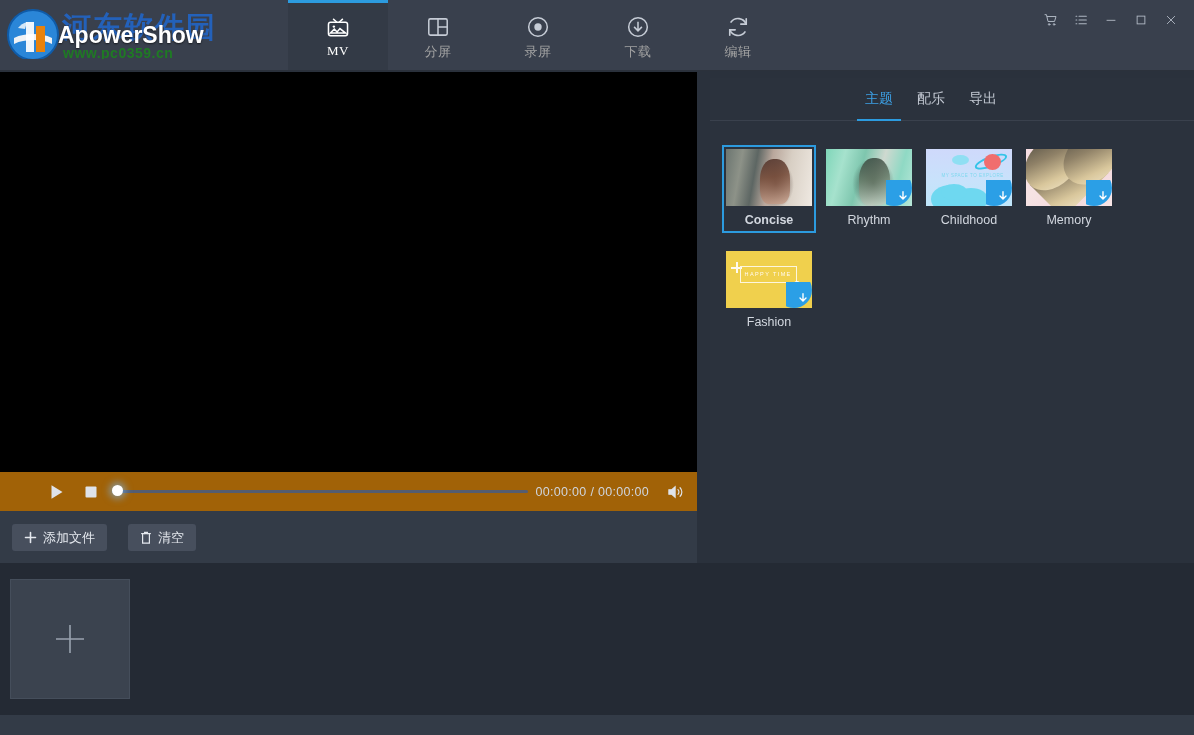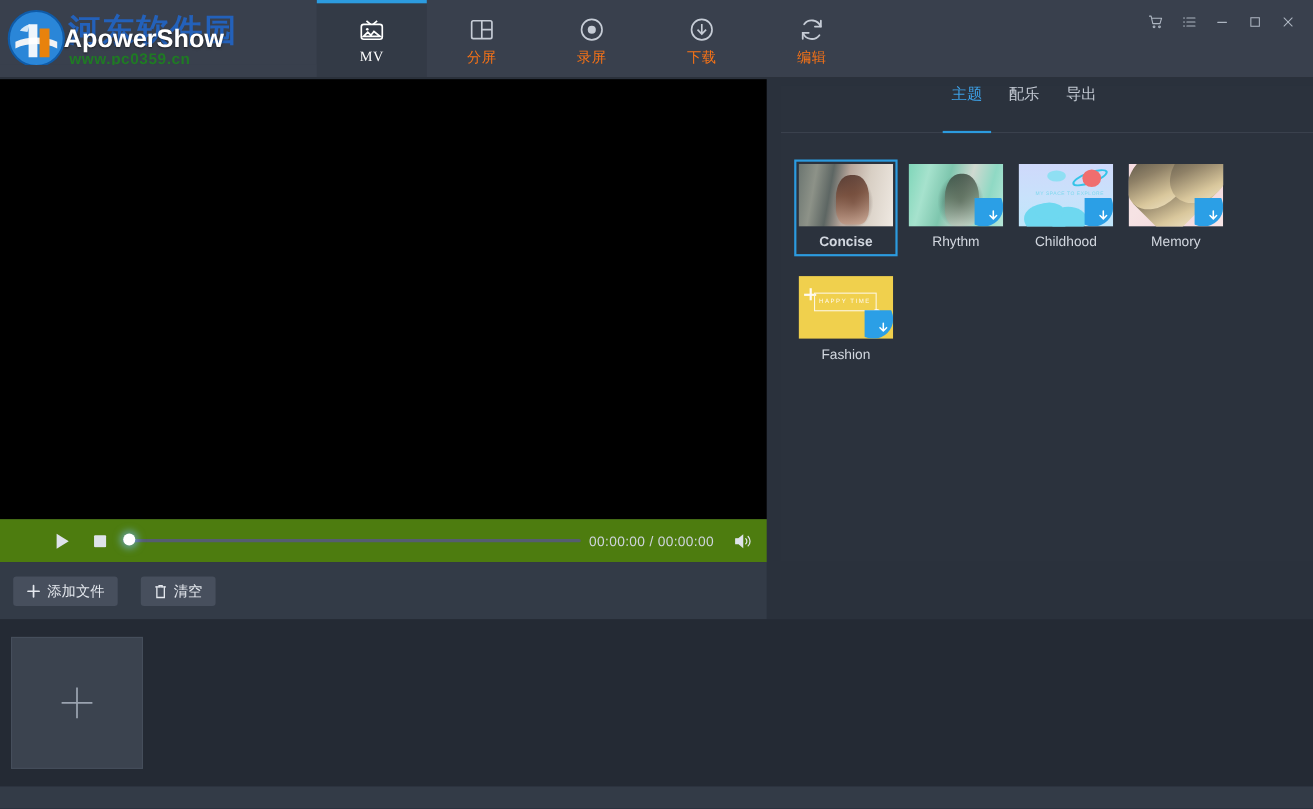--- a/index.html
+++ b/index.html
@@ -66,21 +66,21 @@
   .navtab .ico {
     display: block;
     margin: 14px auto 0 auto;
     width: 26px; height: 26px;
     color: #c6ccd6;
   }
   .navtab .lbl {
     display: block;
     margin-top: 3px;
     font-size: 13px;
-    color: #f97316;
+    color: #a3a3a3;
     letter-spacing: .5px;
   }
   .navtab.active {
     background: #333a46;
     font-family: Liberation Serif, serif;
   }
   .navtab.active::before {
     content: "";
     position: absolute; left: 0; top: 0;
     width: 100%; height: 3px;
@@ -102,21 +102,21 @@
 
   
   .preview {
     position: absolute; left: 0; top: 72px;
     width: 697px; height: 400px;
     background: #000000;
   }
   .playerbar {
     position: absolute; left: 0; top: 472px;
     width: 697px; height: 39px;
-    background: #4d7c0f;
+    background: #a16207;
     display: flex; align-items: center; padding-left: 40px;
   }
   .pb-btn {
     width: 34px; height: 39px;
     display: flex; align-items: center; justify-content: center;
     color: #dfe3ea; cursor: pointer;
   }
   .pb-track {
     position: relative;
     flex: 1;
@@ -199,21 +199,21 @@
     position: relative;
     height: 43px;
     border-bottom: 1px solid #3a414d;
     display: flex; align-items: flex-end;
     padding-left: 143px;
   }
   .rp-tab {
     position: relative;
     height: 43px;
     padding: 0 12px;
-    display: flex; align-items: flex-start;
+    display: flex; align-items: center;
     font-size: 14px;
     color: #c3c9d3;
     cursor: pointer;
     font-family: Liberation Mono, monospace;
   }
   .rp-tab.active { color: #3da2e8; }
   .rp-tab.active::after {
     content: "";
     position: absolute; left: 4px; right: 4px; bottom: -1px;
     height: 2px; background: #2c9bdf;

